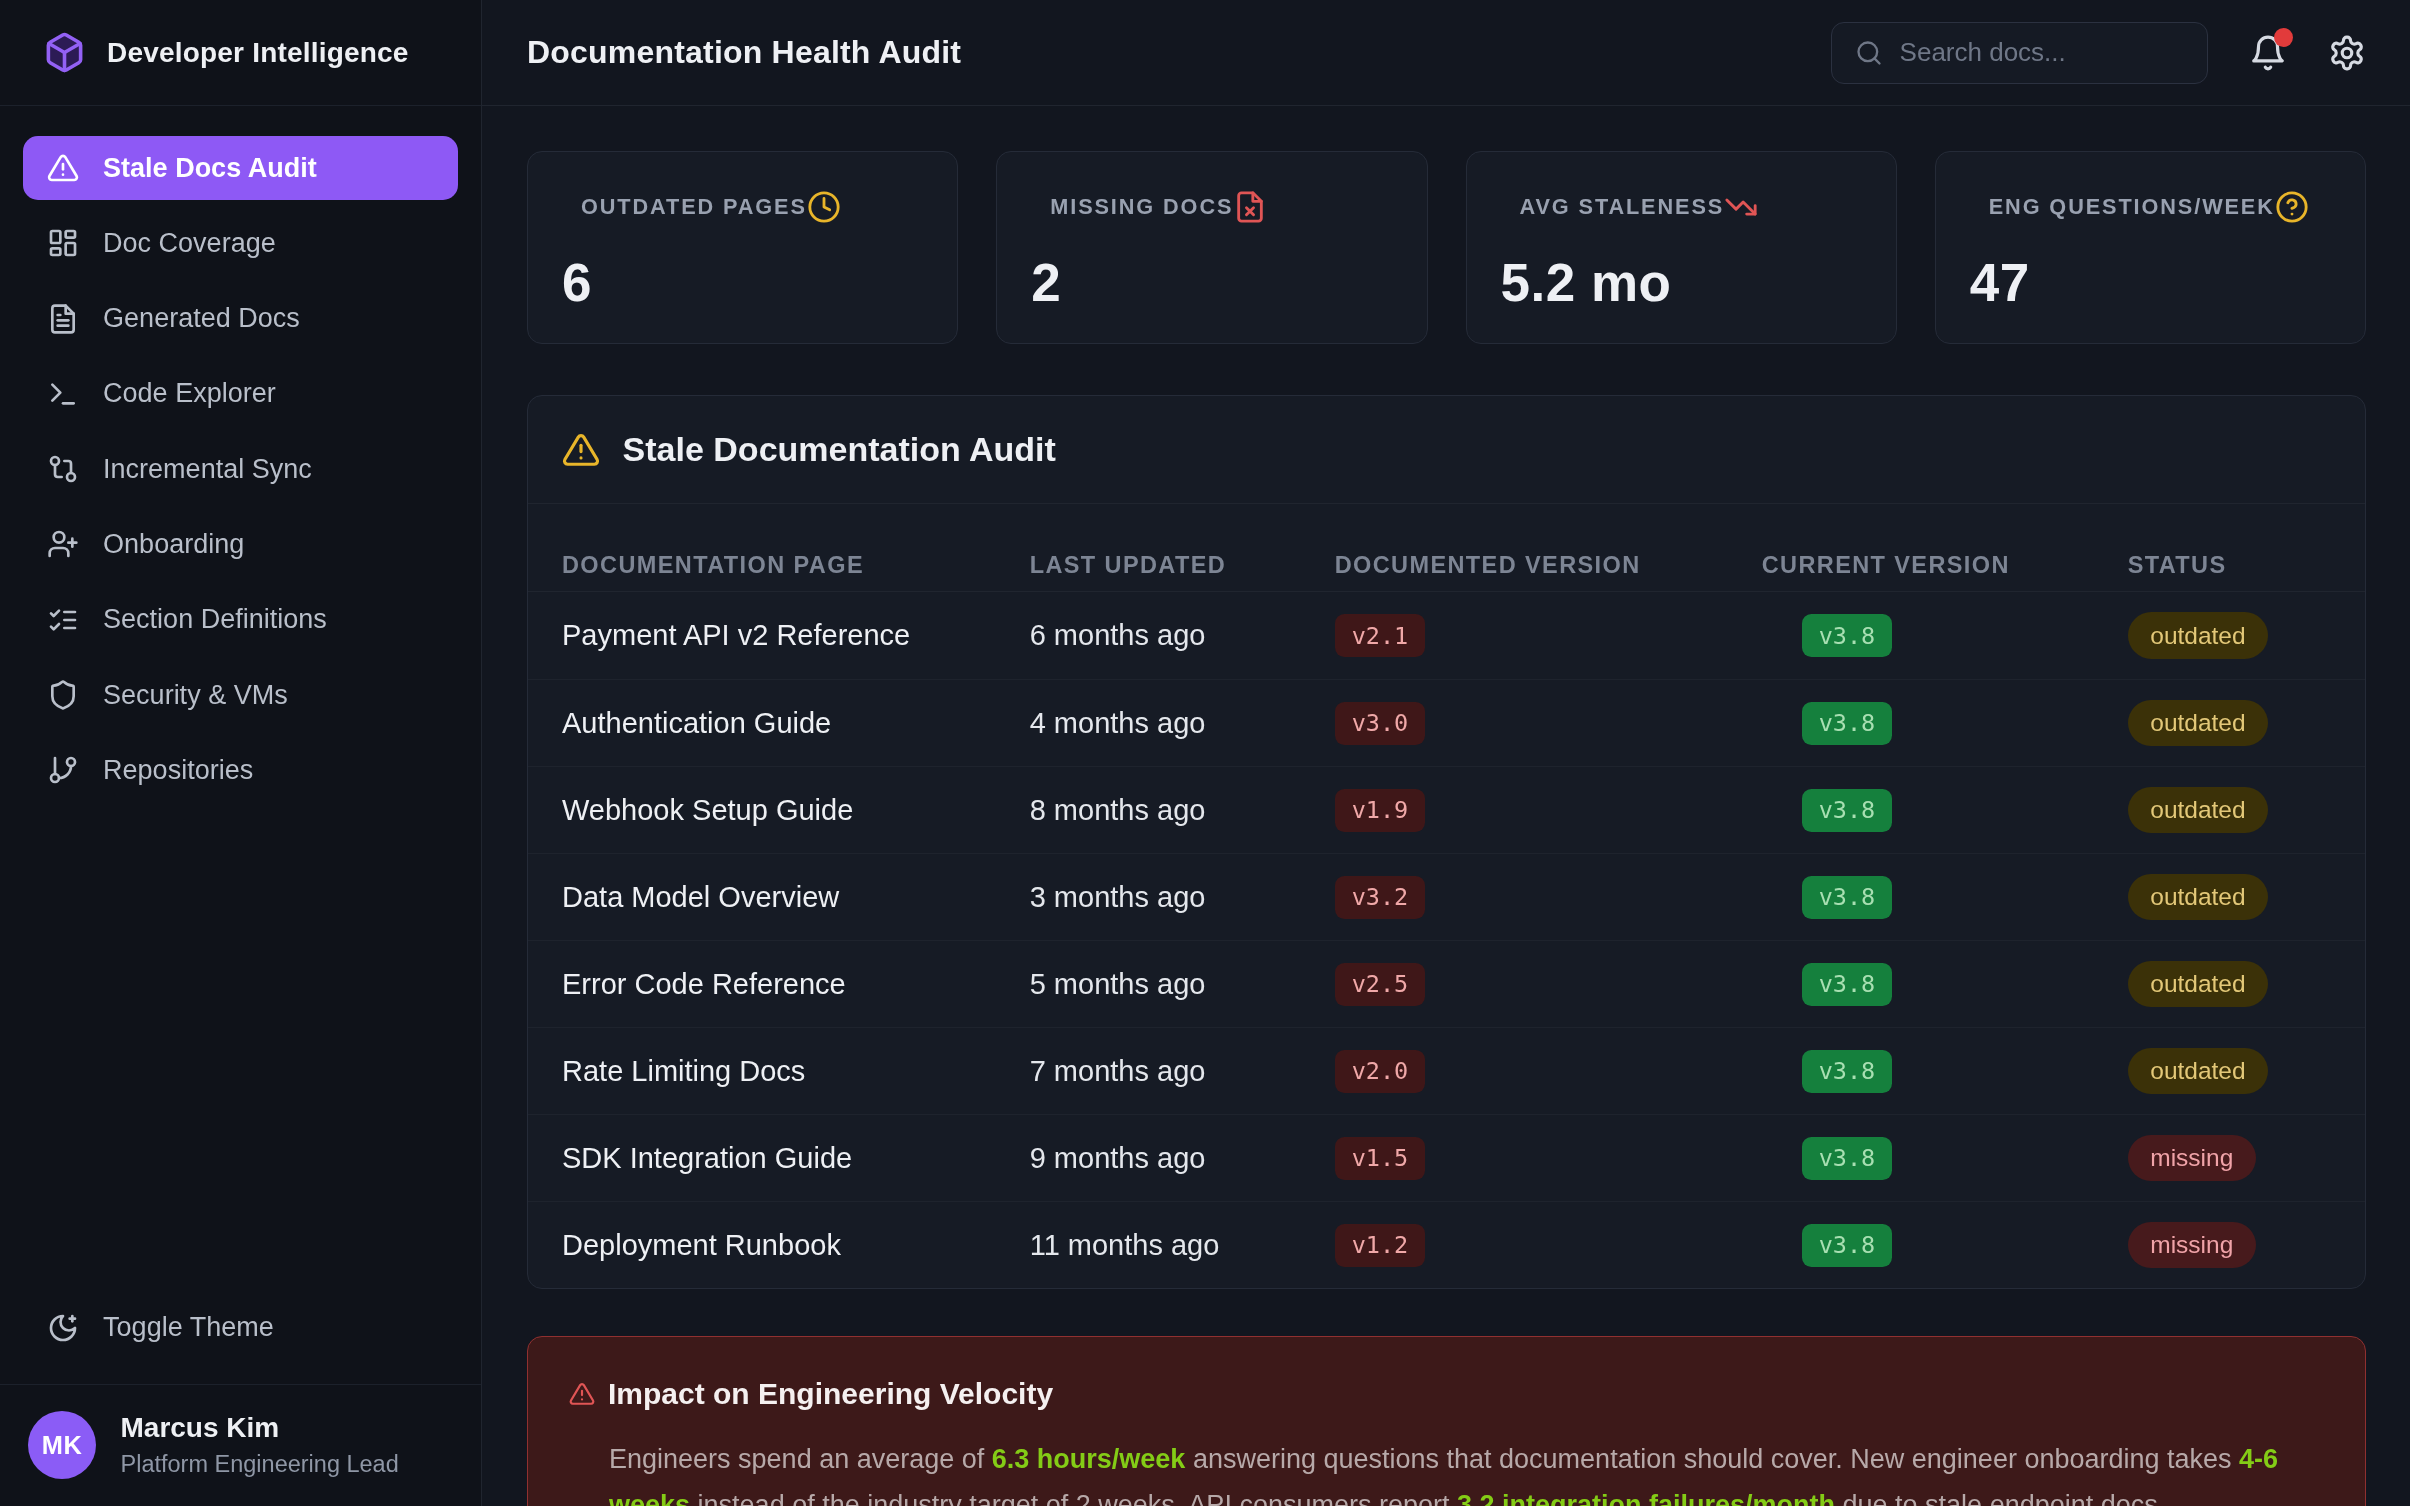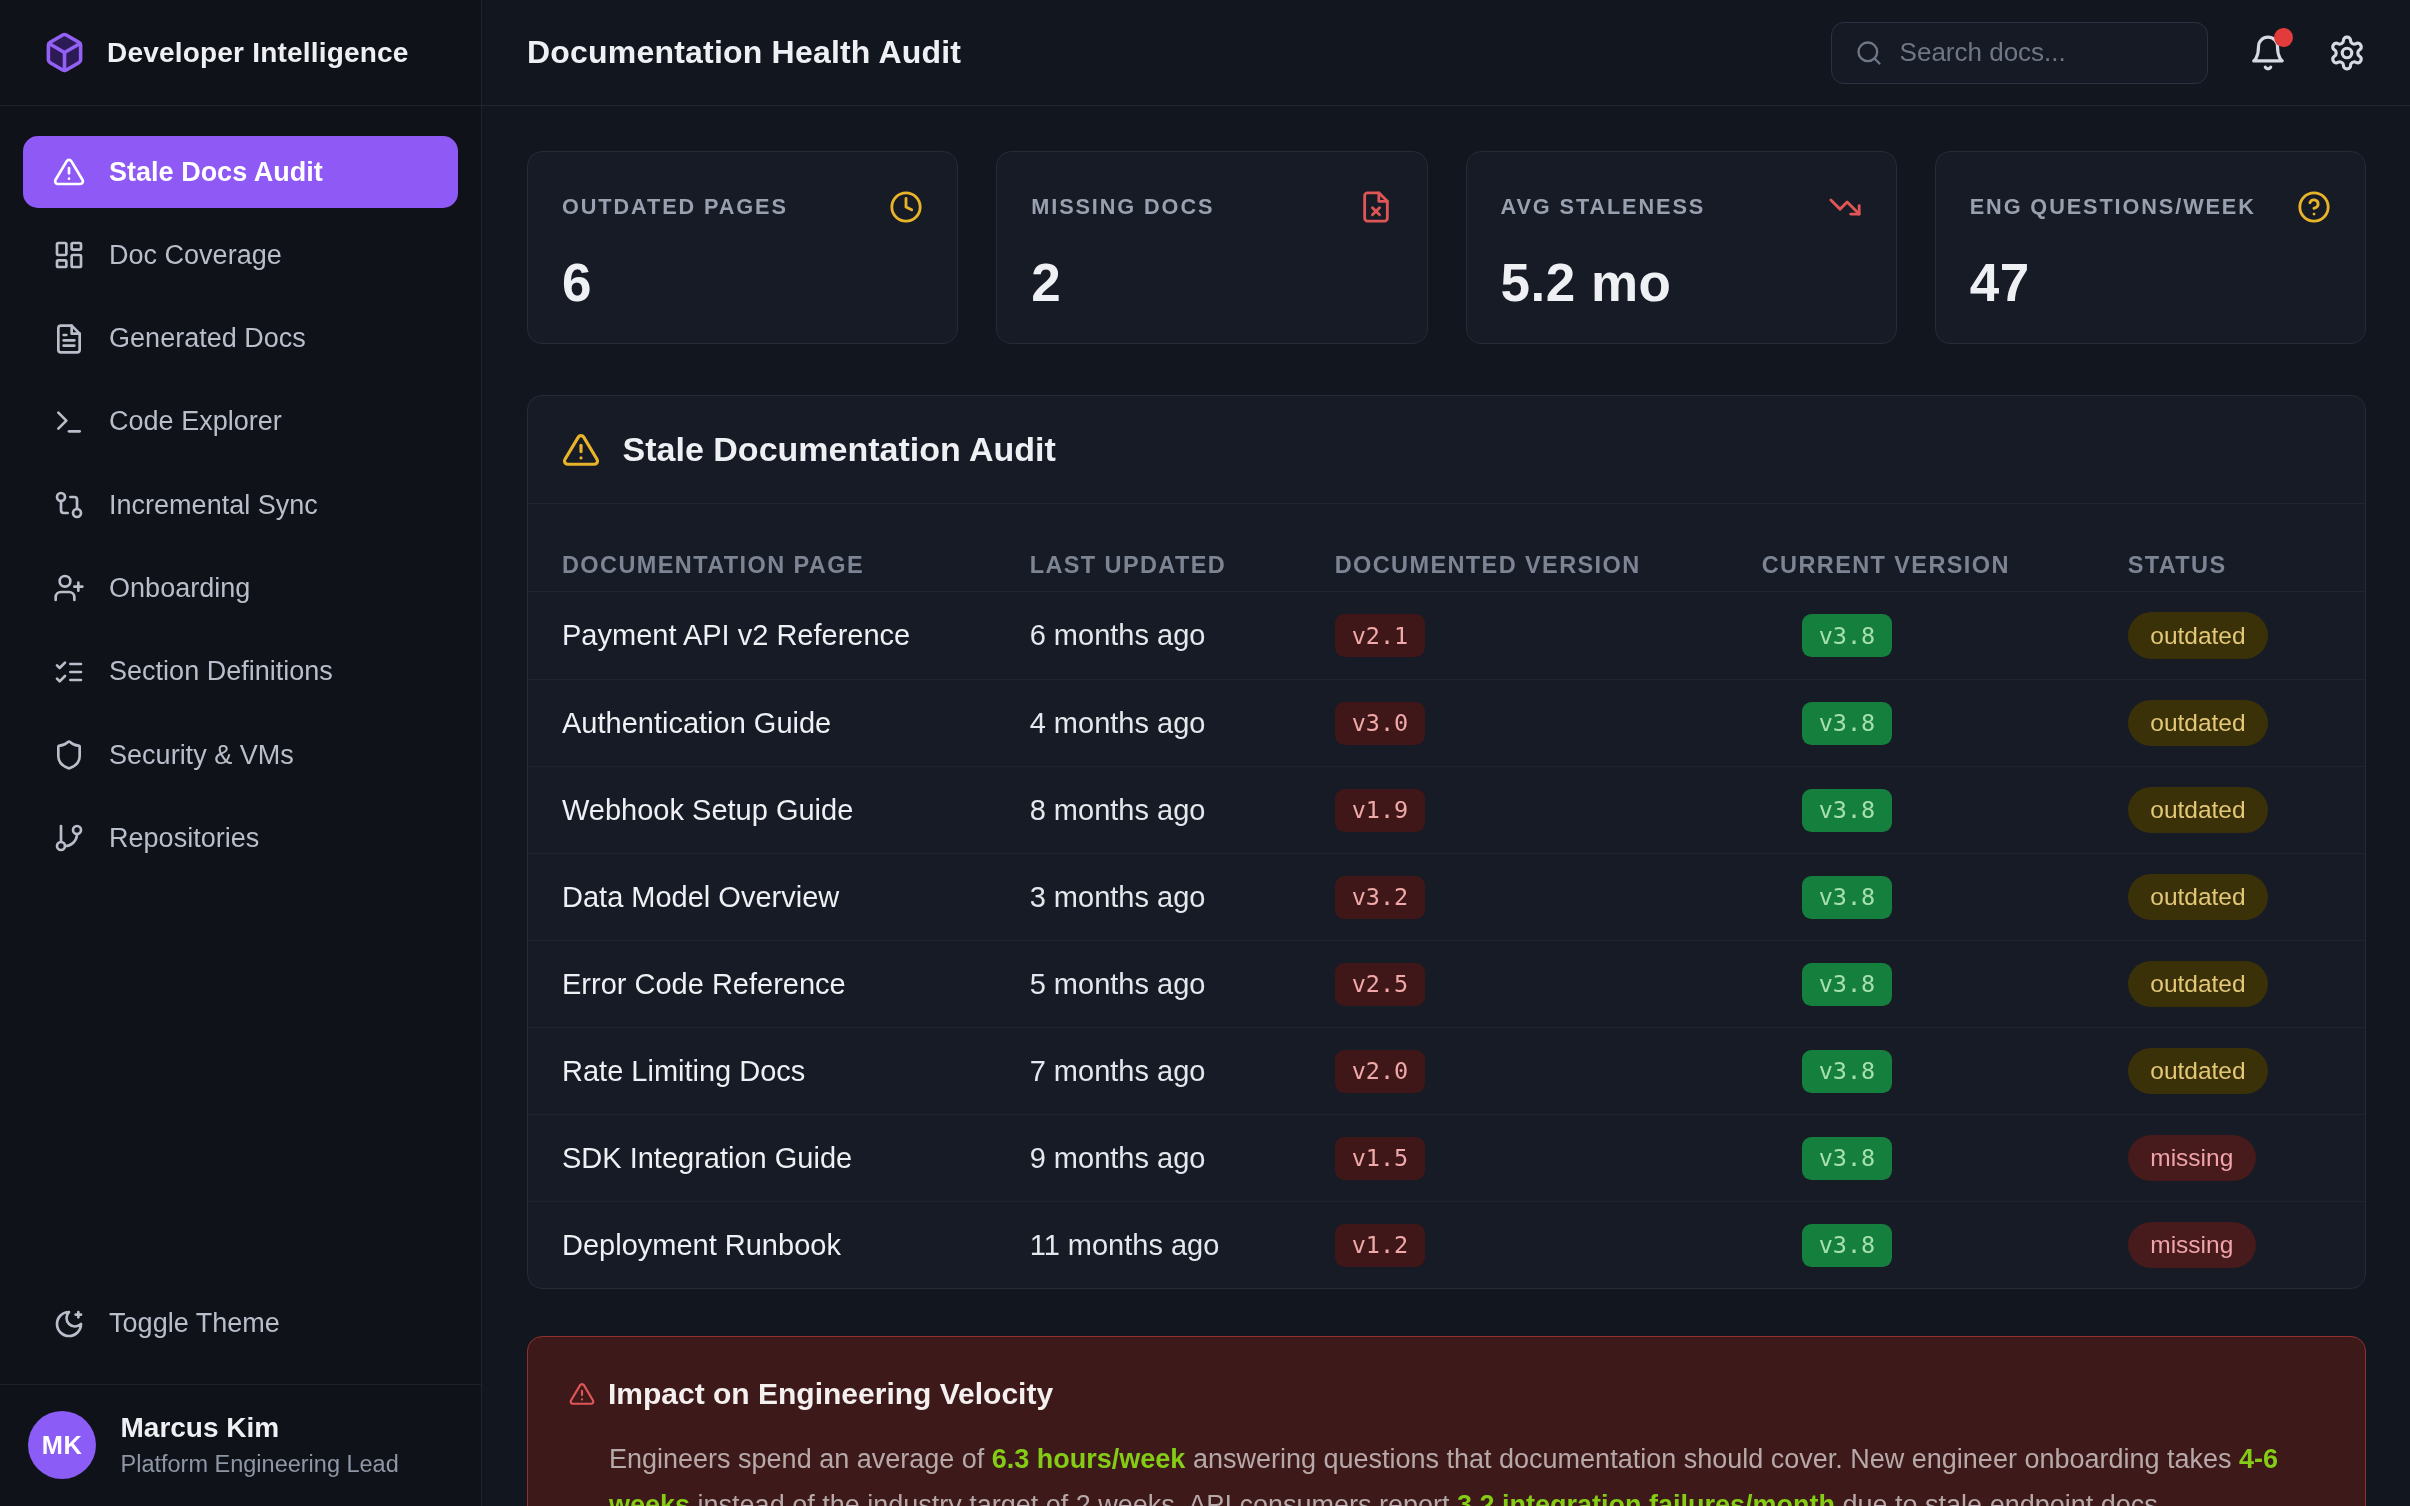--- a/index.html
+++ b/index.html
@@ -24,21 +24,21 @@
     display:flex; align-items:center; gap:21px;
     padding:0 43px;
     border-bottom:0.9px solid #1c212b;
   }
   .logo-icon { width:43px; height:43px; color:#9361f5; }
   .logo-title { font-size:28px; font-weight:bold; letter-spacing:0.2px; }
 
   .nav { padding:30px 22.6px 0 22.6px; flex:1; }
   .nav-item {
     display:flex; align-items:center; gap:24.5px;
-    height:72px; padding:0 30px; margin-bottom:11.3px;
+    height:64px; padding:0 24px; margin-bottom:11.3px;
     border-radius:15px;
     color:#b9bfca; font-size:27px;
     cursor:pointer;
   }
   .nav-item .nav-icon { width:32px; height:32px; flex:none; }
   .nav-item.active { background:#8e59f5; color:#ffffff; font-weight:600; }
 
   .sidebar-footer { padding:0 22.6px 0 22.6px; }
   .sidebar-footer .nav-item { margin-bottom:24.5px; }
   .profile-row {
@@ -87,21 +87,21 @@
   }
 
   .content { padding:45px; flex:1; }
 
   
   .stats { display:grid; grid-template-columns:repeat(4,1fr); gap:38px; }
   .stat-card {
     background:#161b25; border:0.9px solid #252b38; border-radius:15px;
     padding:38px 34px 34px 34px; height:193px;
   }
-  .stat-top { display:flex; align-items:center; justify-content:space-between; }
+  .stat-top { display:flex; align-items:center; justify-content:flex-start;margin-left:19px; }
   .stat-label {
     font-size:21.7px; letter-spacing:1.9px; color:#99a1b0; font-weight:600;
     text-transform:uppercase;
   }
   .stat-icon { width:34px; height:34px; flex:none; }
   .icon-yellow { color:#e8b52a; }
   .icon-red { color:#e05555; }
   .stat-value { font-size:53px; font-weight:bold; margin-top:28px; letter-spacing:0.5px; }
 
   

